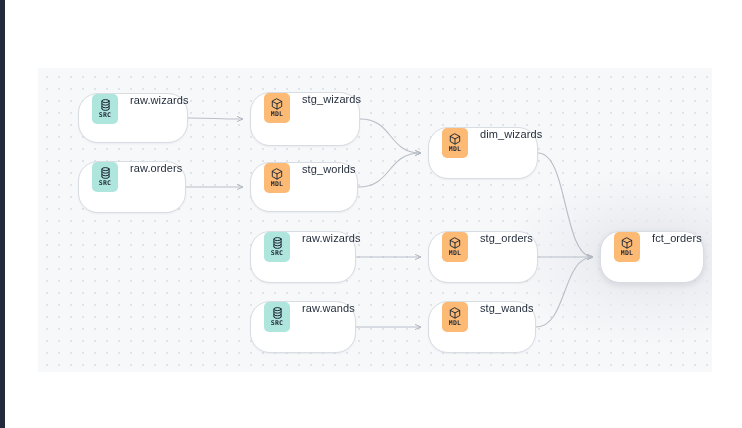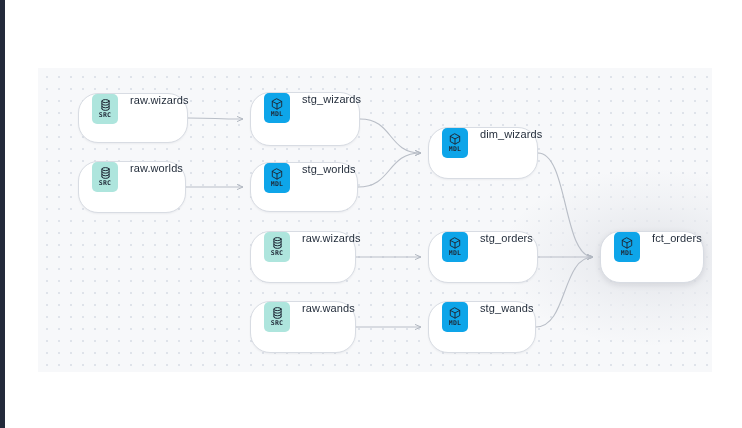--- a/index.html
+++ b/index.html
@@ -51,21 +51,21 @@
   .node.terminal { box-shadow:0 2px 6px rgba(16,24,40,0.10); }
 
   .node-icon {
     width:26px; height:30px;
     border-radius:5px;
     display:flex; flex-direction:column;
     align-items:center; justify-content:center;
     gap:0px; flex:0 0 auto;
   }
   .node-icon.src { background:#aee5dd; }
-  .node-icon.mdl { background:#0ea5e9; }
+  .node-icon.mdl { background:#fdba74; }
   .node-icon svg { display:block; }
   .icon-tag {
     font-family:"DejaVu Sans Mono", monospace;
     font-size:6.5px; font-weight:700;
     color:#1f2937; letter-spacing:0.2px;
     line-height:8px;
   }
   .node-label {
     font-size:11px;
     color:#1f2937;
@@ -119,21 +119,21 @@
           <svg width="11" height="12" viewBox="0 0 11 12" fill="none" stroke="#1f2937" stroke-width="1" stroke-linecap="round">
             <ellipse cx="5.5" cy="2.1" rx="3.6" ry="1.5"></ellipse>
             <path d="M1.9 2.1 V9.9"></path>
             <path d="M9.1 2.1 V9.9"></path>
             <path d="M1.9 9.9 a3.6 1.5 0 0 0 7.2 0"></path>
             <path d="M1.9 4.7 a3.6 1.5 0 0 0 7.2 0"></path>
             <path d="M1.9 7.3 a3.6 1.5 0 0 0 7.2 0"></path>
           </svg>
           <span class="icon-tag">SRC</span>
         </div>
-        <span class="node-label">raw.worlds</span>
+        <span class="node-label">raw.orders</span>
       </div>
       <div class="node" style="left: 212px; top: 163px; width: 106px; height: 52px;">
         <div class="node-icon src">
           <svg width="11" height="12" viewBox="0 0 11 12" fill="none" stroke="#1f2937" stroke-width="1" stroke-linecap="round">
             <ellipse cx="5.5" cy="2.1" rx="3.6" ry="1.5"></ellipse>
             <path d="M1.9 2.1 V9.9"></path>
             <path d="M9.1 2.1 V9.9"></path>
             <path d="M1.9 9.9 a3.6 1.5 0 0 0 7.2 0"></path>
             <path d="M1.9 4.7 a3.6 1.5 0 0 0 7.2 0"></path>
             <path d="M1.9 7.3 a3.6 1.5 0 0 0 7.2 0"></path>

